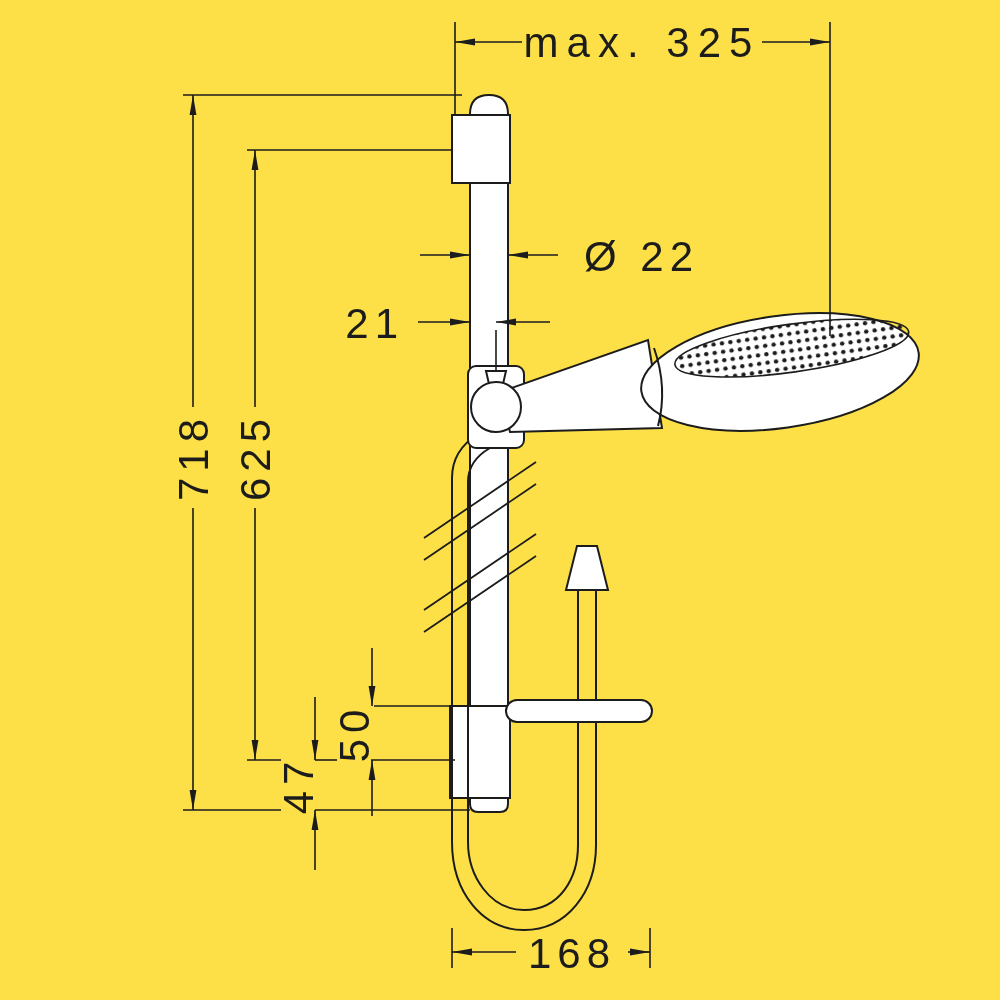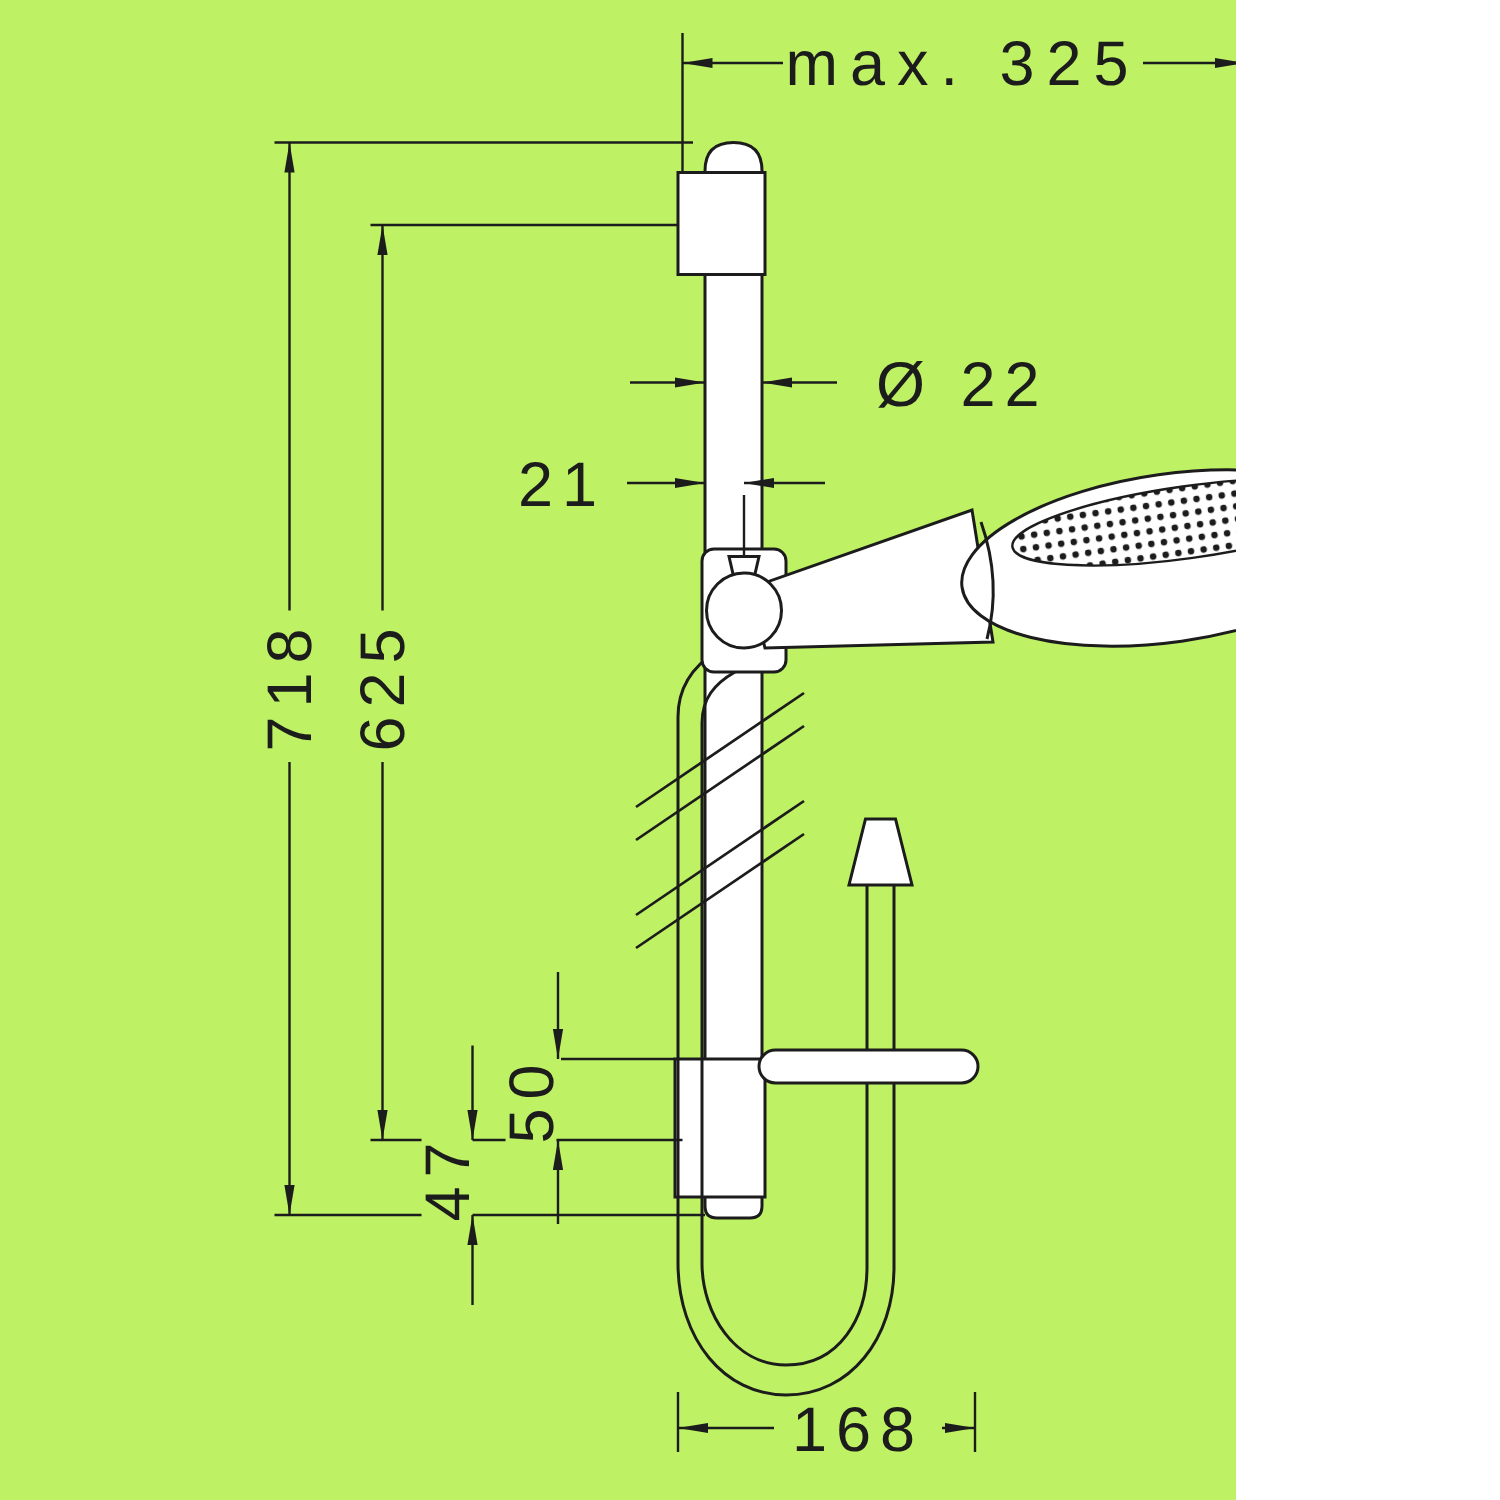--- a/index.html
+++ b/index.html
@@ -1,16 +1,16 @@
 <!DOCTYPE html>
 <html><head>
 <meta charset="utf-8">
 <style>
   html,body{margin:0;padding:0;background:#ffffff;}
-  .stage{position:relative;width:824px;height:1000px;background:#bef264;
+  .stage{position:relative;width:1000px;height:1000px;background:#fde047;
          font-family:"Liberation Sans",sans-serif;overflow:hidden;}
   svg{display:block;}
   .obj{stroke:#1c1c1c;stroke-width:2;fill:#ffffff;}
   .obj-line{stroke:#1c1c1c;stroke-width:2;fill:none;}
   .dots-band{stroke:#1c1c1c;stroke-width:1.6;}
   .dim{stroke:#1c1c1c;stroke-width:1.6;fill:none;}
   .brk{stroke:#1c1c1c;stroke-width:1.8;fill:none;}
   .dim-text{font-family:"Liberation Sans",sans-serif;font-size:42px;font-weight:400;
             fill:#1c1c1c;letter-spacing:6px;}
   .wide{letter-spacing:8px;}

